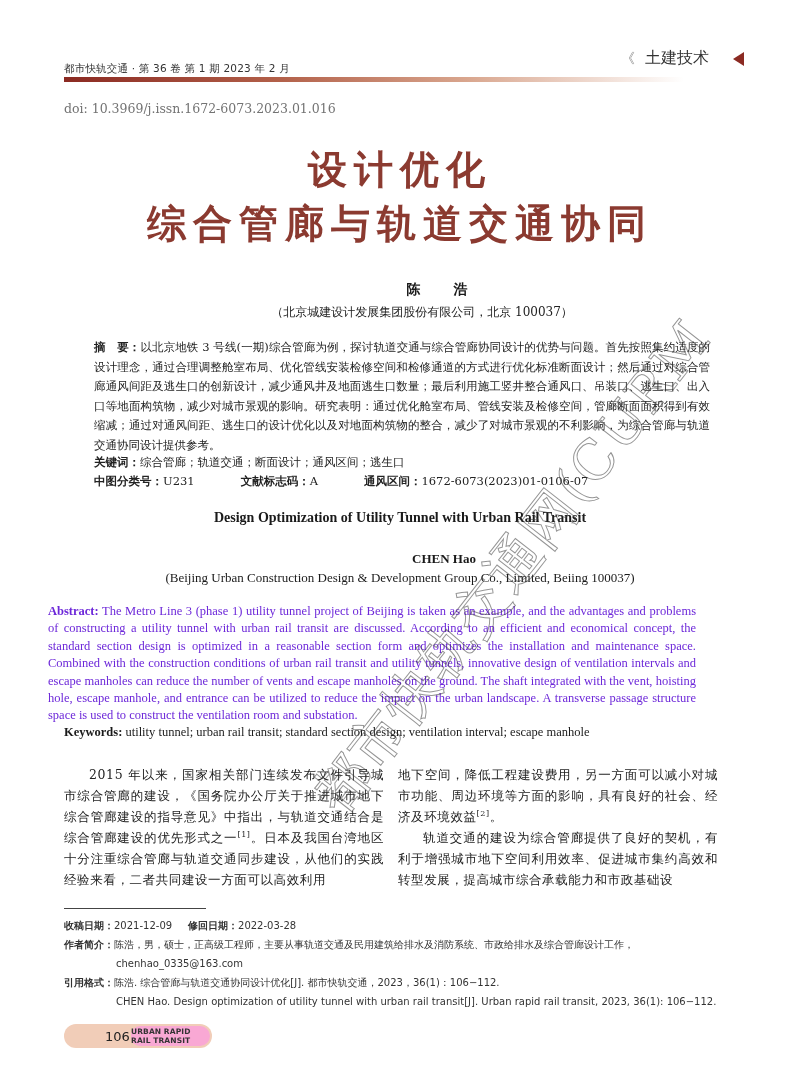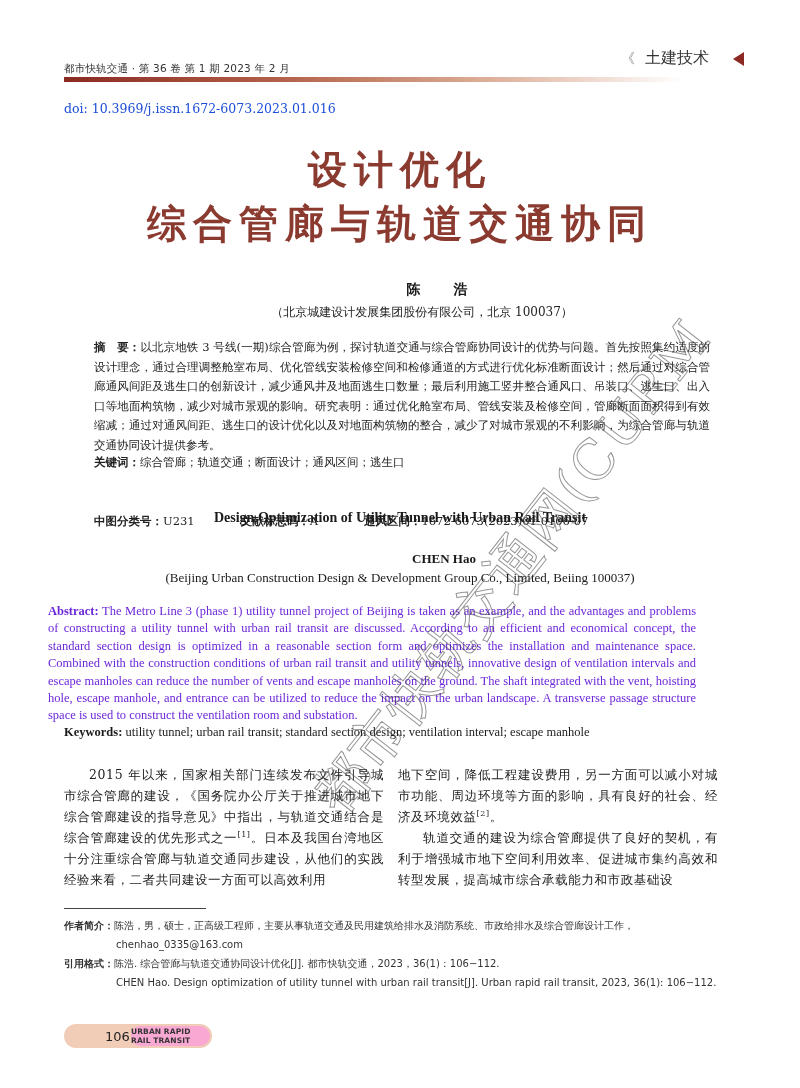--- a/index.html
+++ b/index.html
@@ -10,37 +10,37 @@
   .journal-info { position: absolute; left: 0; top: 14px; font-family: "DejaVu Sans", sans-serif;
                   font-size: 10.5px; color: #333; letter-spacing: 0.2px; }
   .section-tag { position: absolute; right: 0; top: 0; display: flex; align-items: center; gap: 10px;
                  font-family: "DejaVu Sans", sans-serif; font-size: 16px; color: #333; }
   .section-tag .chev { color: #888; font-size: 14px; }
   .section-tag .tri { width: 0; height: 0; border-top: 7px solid transparent; border-bottom: 7px solid transparent;
                       border-right: 11px solid #8b2a22; margin-left: 14px; }
   .header-rule { position: absolute; left: 64px; top: 77px; width: 620px; height: 5px;
                  background: linear-gradient(to right, #8b2a22 0%, #b3614a 35%, #d9a68e 65%, rgba(255,255,255,0) 100%); }
 
-  .doi { position: absolute; left: 64px; top: 101px; font-size: 12.5px; color: #1d4ed8; }
+  .doi { position: absolute; left: 64px; top: 101px; font-size: 12.5px; color: #737373; }
 
   .title { position: absolute; left: 0; width: 800px; top: 142px; text-align: center;
            font-family: "DejaVu Serif", serif; font-weight: bold; font-size: 39px; line-height: 54px;
            color: #8b3a30; letter-spacing: 7px; }
 
   .author-cn { position: absolute; left: 0; width: 800px; top: 281px; text-align: center;
                font-size: 14px; font-weight: bold; letter-spacing: 14px; padding-left: 44px; }
   .affil-cn { position: absolute; left: 0; width: 800px; top: 304px; text-align: center; font-size: 12px; color: #222; margin-left: 22px; }
 
   .abstract-cn { position: absolute; left: 94px; top: 338px; width: 616px; font-size: 11.5px; line-height: 19.5px;
                  text-align: justify; color: #222; }
   .abstract-cn b { font-family: "DejaVu Sans", sans-serif; }
   .meta-row { position: absolute; left: 94px; font-size: 11.5px; color: #222; }
   .meta-row b { font-family: "DejaVu Sans", sans-serif; }
   .kw-cn { top: 455px; }
-  .class-row { top: 474px; display: flex; margin-top: 40px; }
+  .class-row { top: 474px; display: flex; }
   .class-row span.cell { margin-right: 46px; }
 
   .title-en { position: absolute; left: 0; width: 800px; top: 510px; text-align: center;
               font-family: "Liberation Serif", serif; font-weight: bold; font-size: 14px; }
   .author-en { position: absolute; left: 0; width: 800px; top: 551px; text-align: center;
                font-family: "Liberation Serif", serif; font-weight: bold; font-size: 13px; padding-left: 44px; }
   .affil-en { position: absolute; left: 0; width: 800px; top: 570px; text-align: center;
               font-family: "Liberation Serif", serif; font-size: 13px; }
 
   .abstract-en { position: absolute; left: 48px; top: 603px; width: 648px; font-family: "Liberation Serif", serif;
@@ -126,20 +126,24 @@
 </div>
 
 <div class="col col-right">
   <p><span>地下空间，降低工程建设费用，另一方面可以减小对城市功能、周边环境等方面的影响，具有良好的社会、经济及环境效益</span><sup>[2]</sup><span>。</span></p>
   <p class="indent">轨道交通的建设为综合管廊提供了良好的契机，有利于增强城市地下空间利用效率、促进城市集约高效和转型发展，提高城市综合承载能力和市政基础设</p>
 </div>
 
 <div class="footnote-rule"></div>
 <div class="footnotes">
   <div>
+    <span class="lbl">收稿日期：</span><span>2021-12-09</span>
+    &nbsp;&nbsp;&nbsp;&nbsp;<span class="lbl">修回日期：</span><span>2022-03-28</span>
+  </div>
+  <div>
     <span class="lbl">作者简介：</span><span>陈浩，男，硕士，正高级工程师，主要从事轨道交通及民用建筑给排水及消防系统、市政给排水及综合管廊设计工作，</span>
   </div>
   <div class="fn-indent">chenhao_0335@163.com</div>
   <div>
     <span class="lbl">引用格式：</span><span>陈浩. 综合管廊与轨道交通协同设计优化[J]. 都市快轨交通，2023，36(1)：106−112.</span>
   </div>
   <div class="fn-indent">CHEN Hao. Design optimization of utility tunnel with urban rail transit[J]. Urban rapid rail transit, 2023, 36(1): 106−112.</div>
 </div>
 
 <div class="page-badge">

